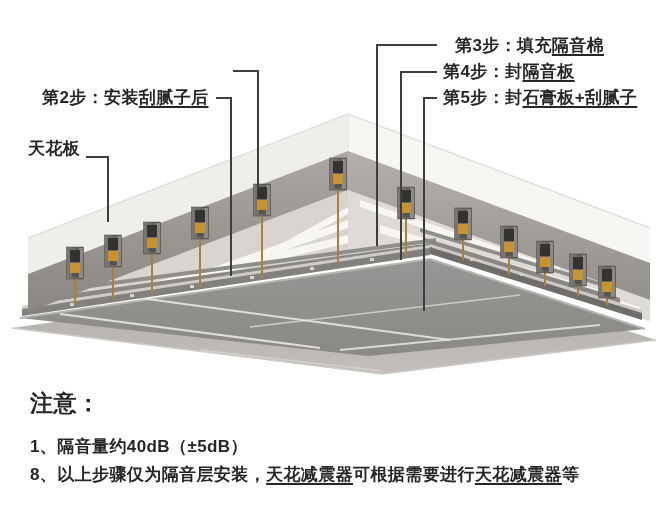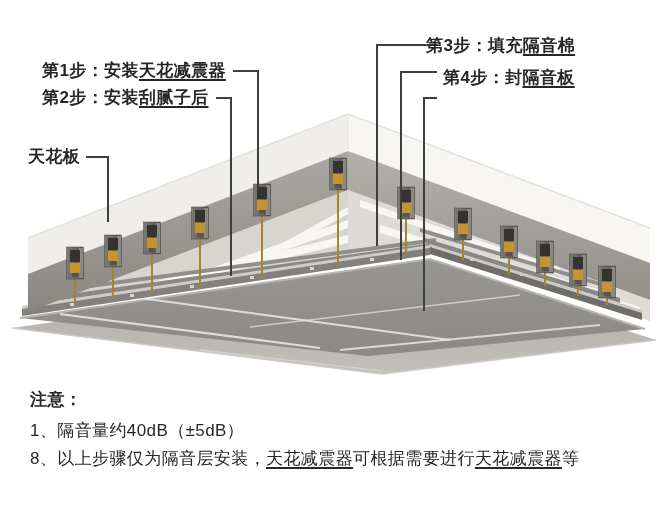--- a/index.html
+++ b/index.html
@@ -17,22 +17,22 @@
   .lbl{
     position:absolute;font-size:17px;font-weight:600;color:var(--text,#262626);
     white-space:nowrap;line-height:19px;letter-spacing:.4px;
   }
   .lbl u,.note u{
     text-decoration:underline;
     text-decoration-thickness:1.5px;
     text-underline-offset:3px;
   }
   .notes{position:absolute;left:30px;top:388px;color:var(--text,#262626);}
-  .notes .nhead{font-size:17px;font-weight:600;margin:0 0 11px 0;letter-spacing:.4px;}
-  .note{font-size:17px;font-weight:400;margin:0 0 10px 0;line-height:18px;letter-spacing:.4px;white-space:nowrap;}
+  .notes .nhead{font-size:23px;font-weight:600;margin:0 0 19px 0;letter-spacing:.4px;}
+  .note{font-size:17px;font-weight:700;margin:0 0 10px 0;line-height:18px;letter-spacing:.4px;white-space:nowrap;}
 </style>
 </head>
 <body>
 
 <div class="stage">
 
   <svg class="illus" viewBox="0 0 660 505" aria-hidden="true">
     <defs>
       <linearGradient id="gL" x1="0" y1="0" x2="0" y2="1">
         <stop offset="0" stop-color="#aba8a4"></stop>
@@ -230,30 +230,30 @@
     <g fill="none" stroke="#3e3e3e" stroke-width="2">
       <polyline points="86,157 108,157 108,222"></polyline>
       <polyline points="233,71 258,71 258,190"></polyline>
       <polyline points="216,98 231,98 231,276"></polyline>
       <polyline points="437,45 377,45 377,246"></polyline>
       <polyline points="437,72 401,72 401,260"></polyline>
       <polyline points="437,98 424,98 424,311"></polyline>
     </g>
   </svg>
 
-  <div class="lbl" style="left:42px;top:61px"><span>第1步：安装</span><u>天花减震器</u></div>
 
   <div class="lbl" style="left:42px;top:88px"><span>第2步：安装</span><u>刮腻子后</u></div>
 
-  <div class="lbl" style="left:28px;top:147px">天花板</div>
-
-  <div class="lbl" style="left:426px;top:36px"><span>第3步：填充</span><u>隔音棉</u></div>
-
-  <div class="lbl" style="left:443px;top:68px"><span>第4步：封</span><u>隔音板</u></div>
-
+  <div class="lbl" style="left:28px;top:139px">天花板</div>
+
+  <div class="lbl" style="left:455px;top:36px"><span>第3步：填充</span><u>隔音棉</u></div>
+
+  <div class="lbl" style="left:443px;top:62px"><span>第4步：封</span><u>隔音板</u></div>
+
+  <div class="lbl" style="left:443px;top:88px"><span>第5步：封</span><u>石膏板+刮腻子</u></div>
 
   <div class="notes">
     <div class="nhead">注意：</div>
     <div class="note">1、隔音量约40dB（±5dB）</div>
     <div class="note"><span>8、以上步骤仅为隔音层安装，</span><u>天花减震器</u><span>可根据需要进行</span><u>天花减震器</u><span>等</span></div>
   </div>
 
 </div>
 
 </body></html>

